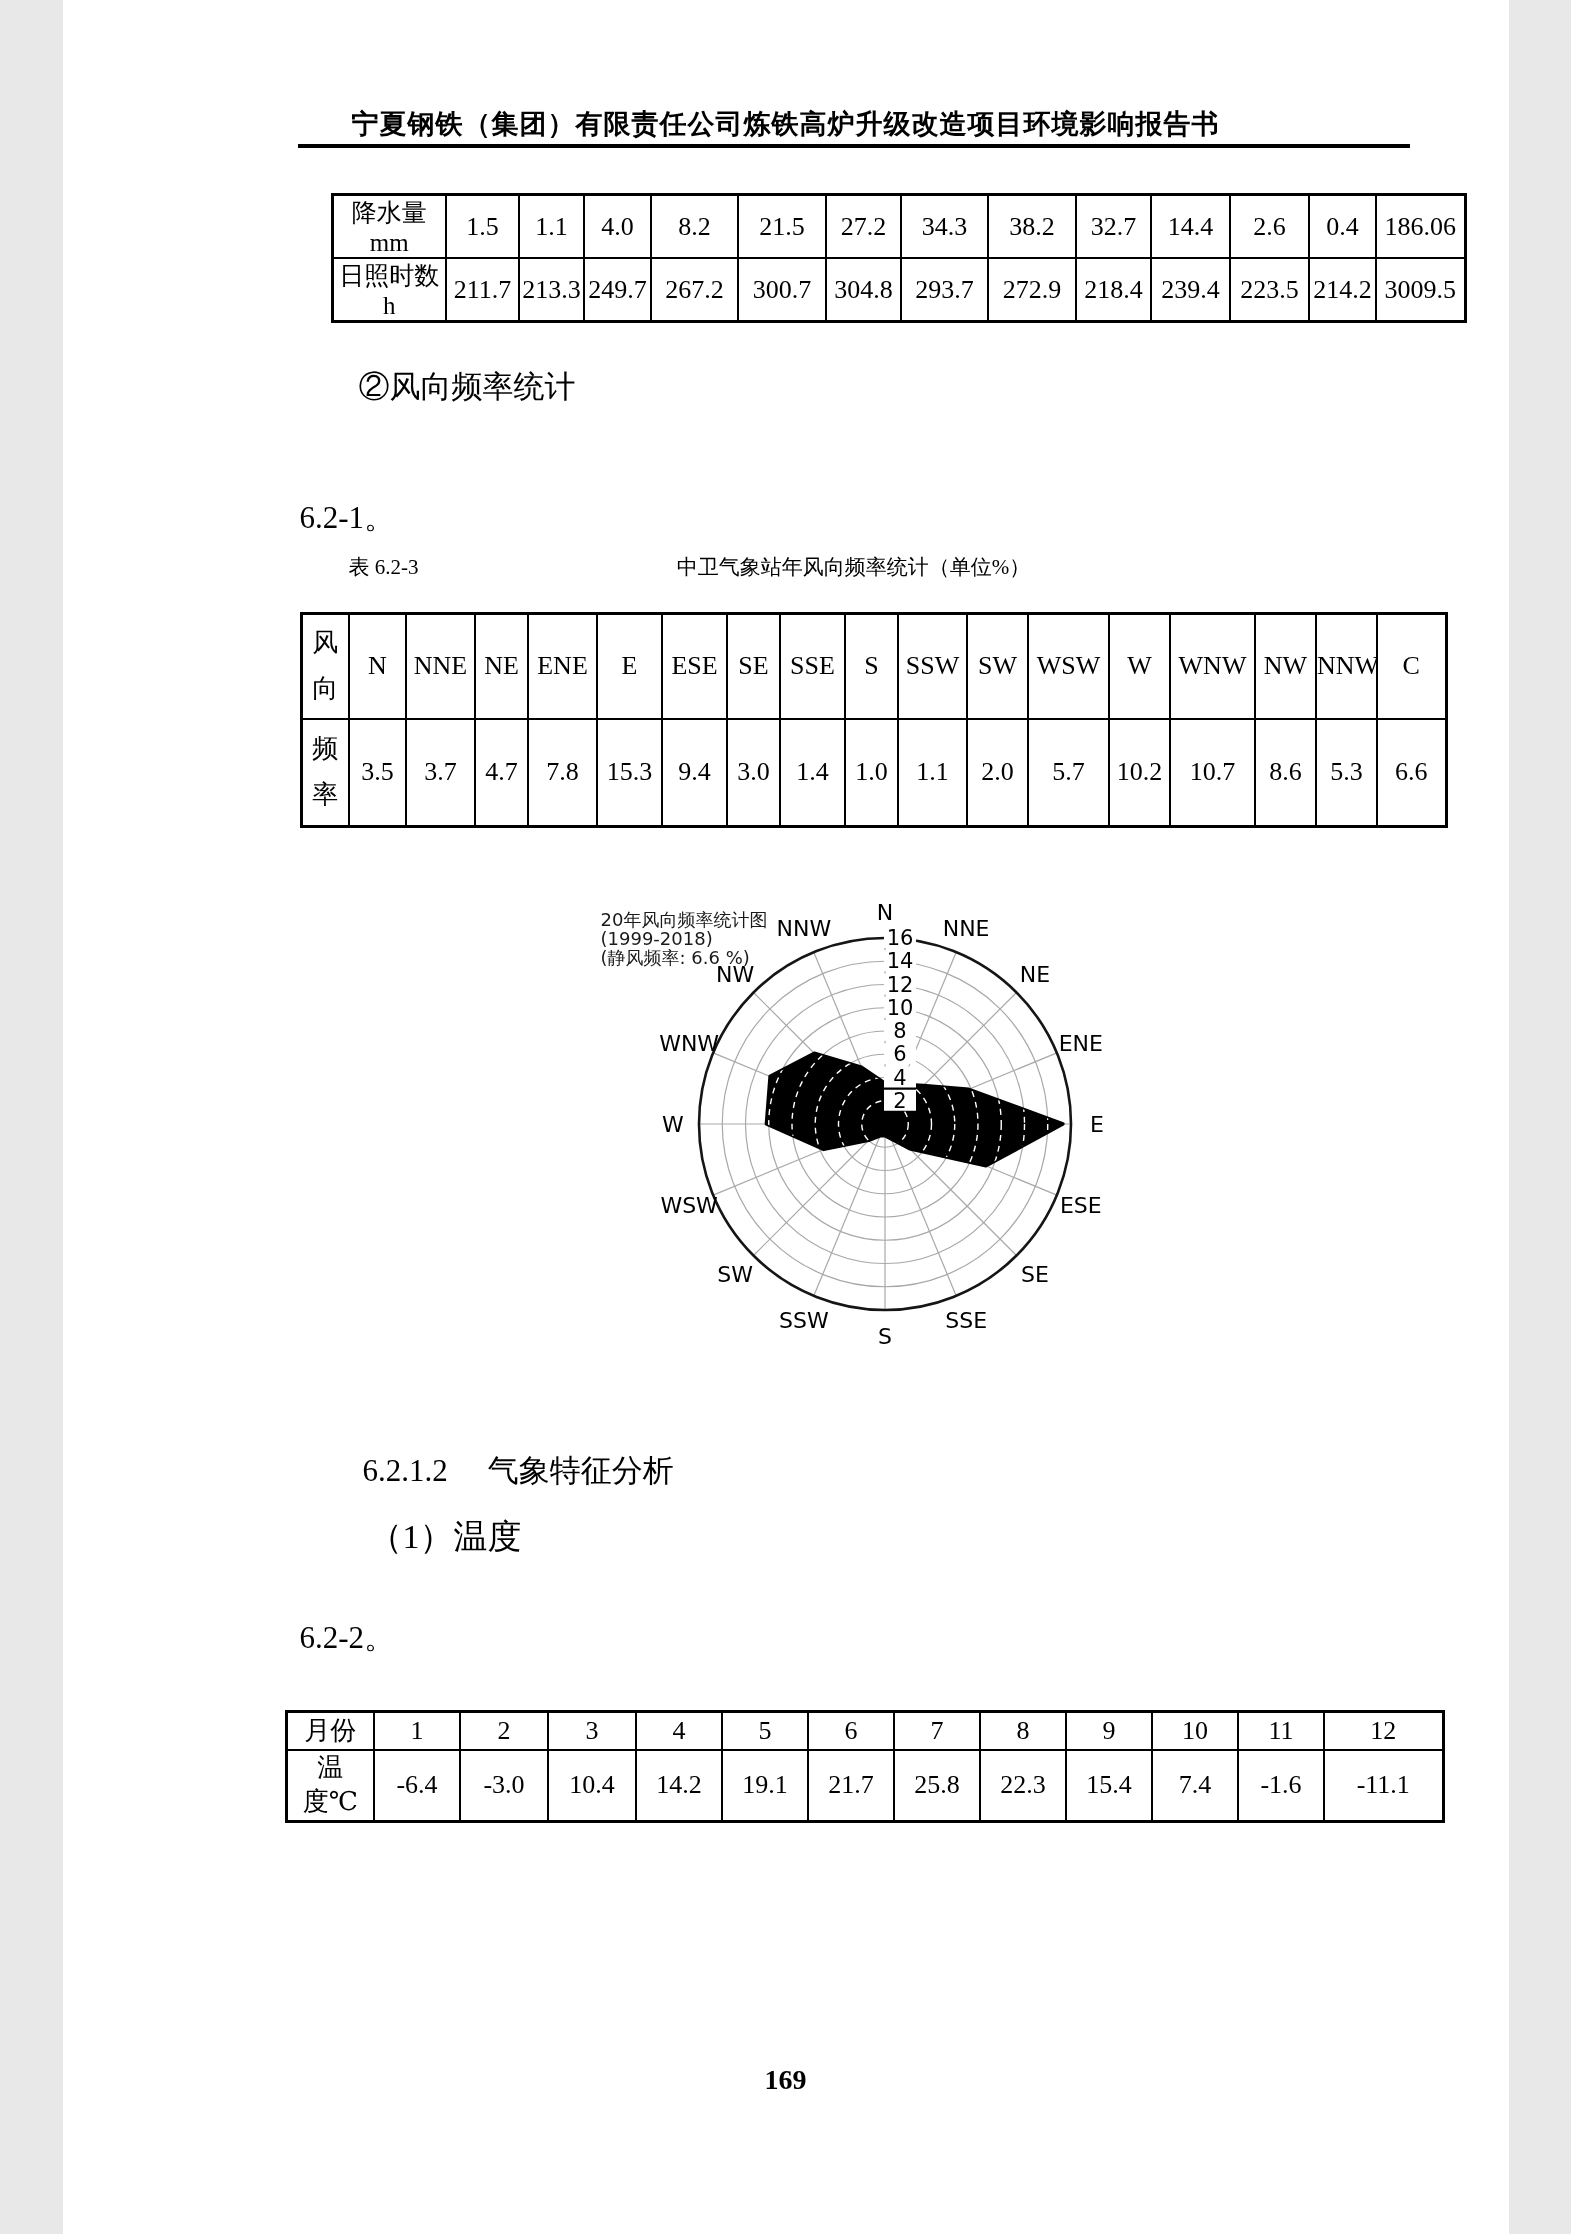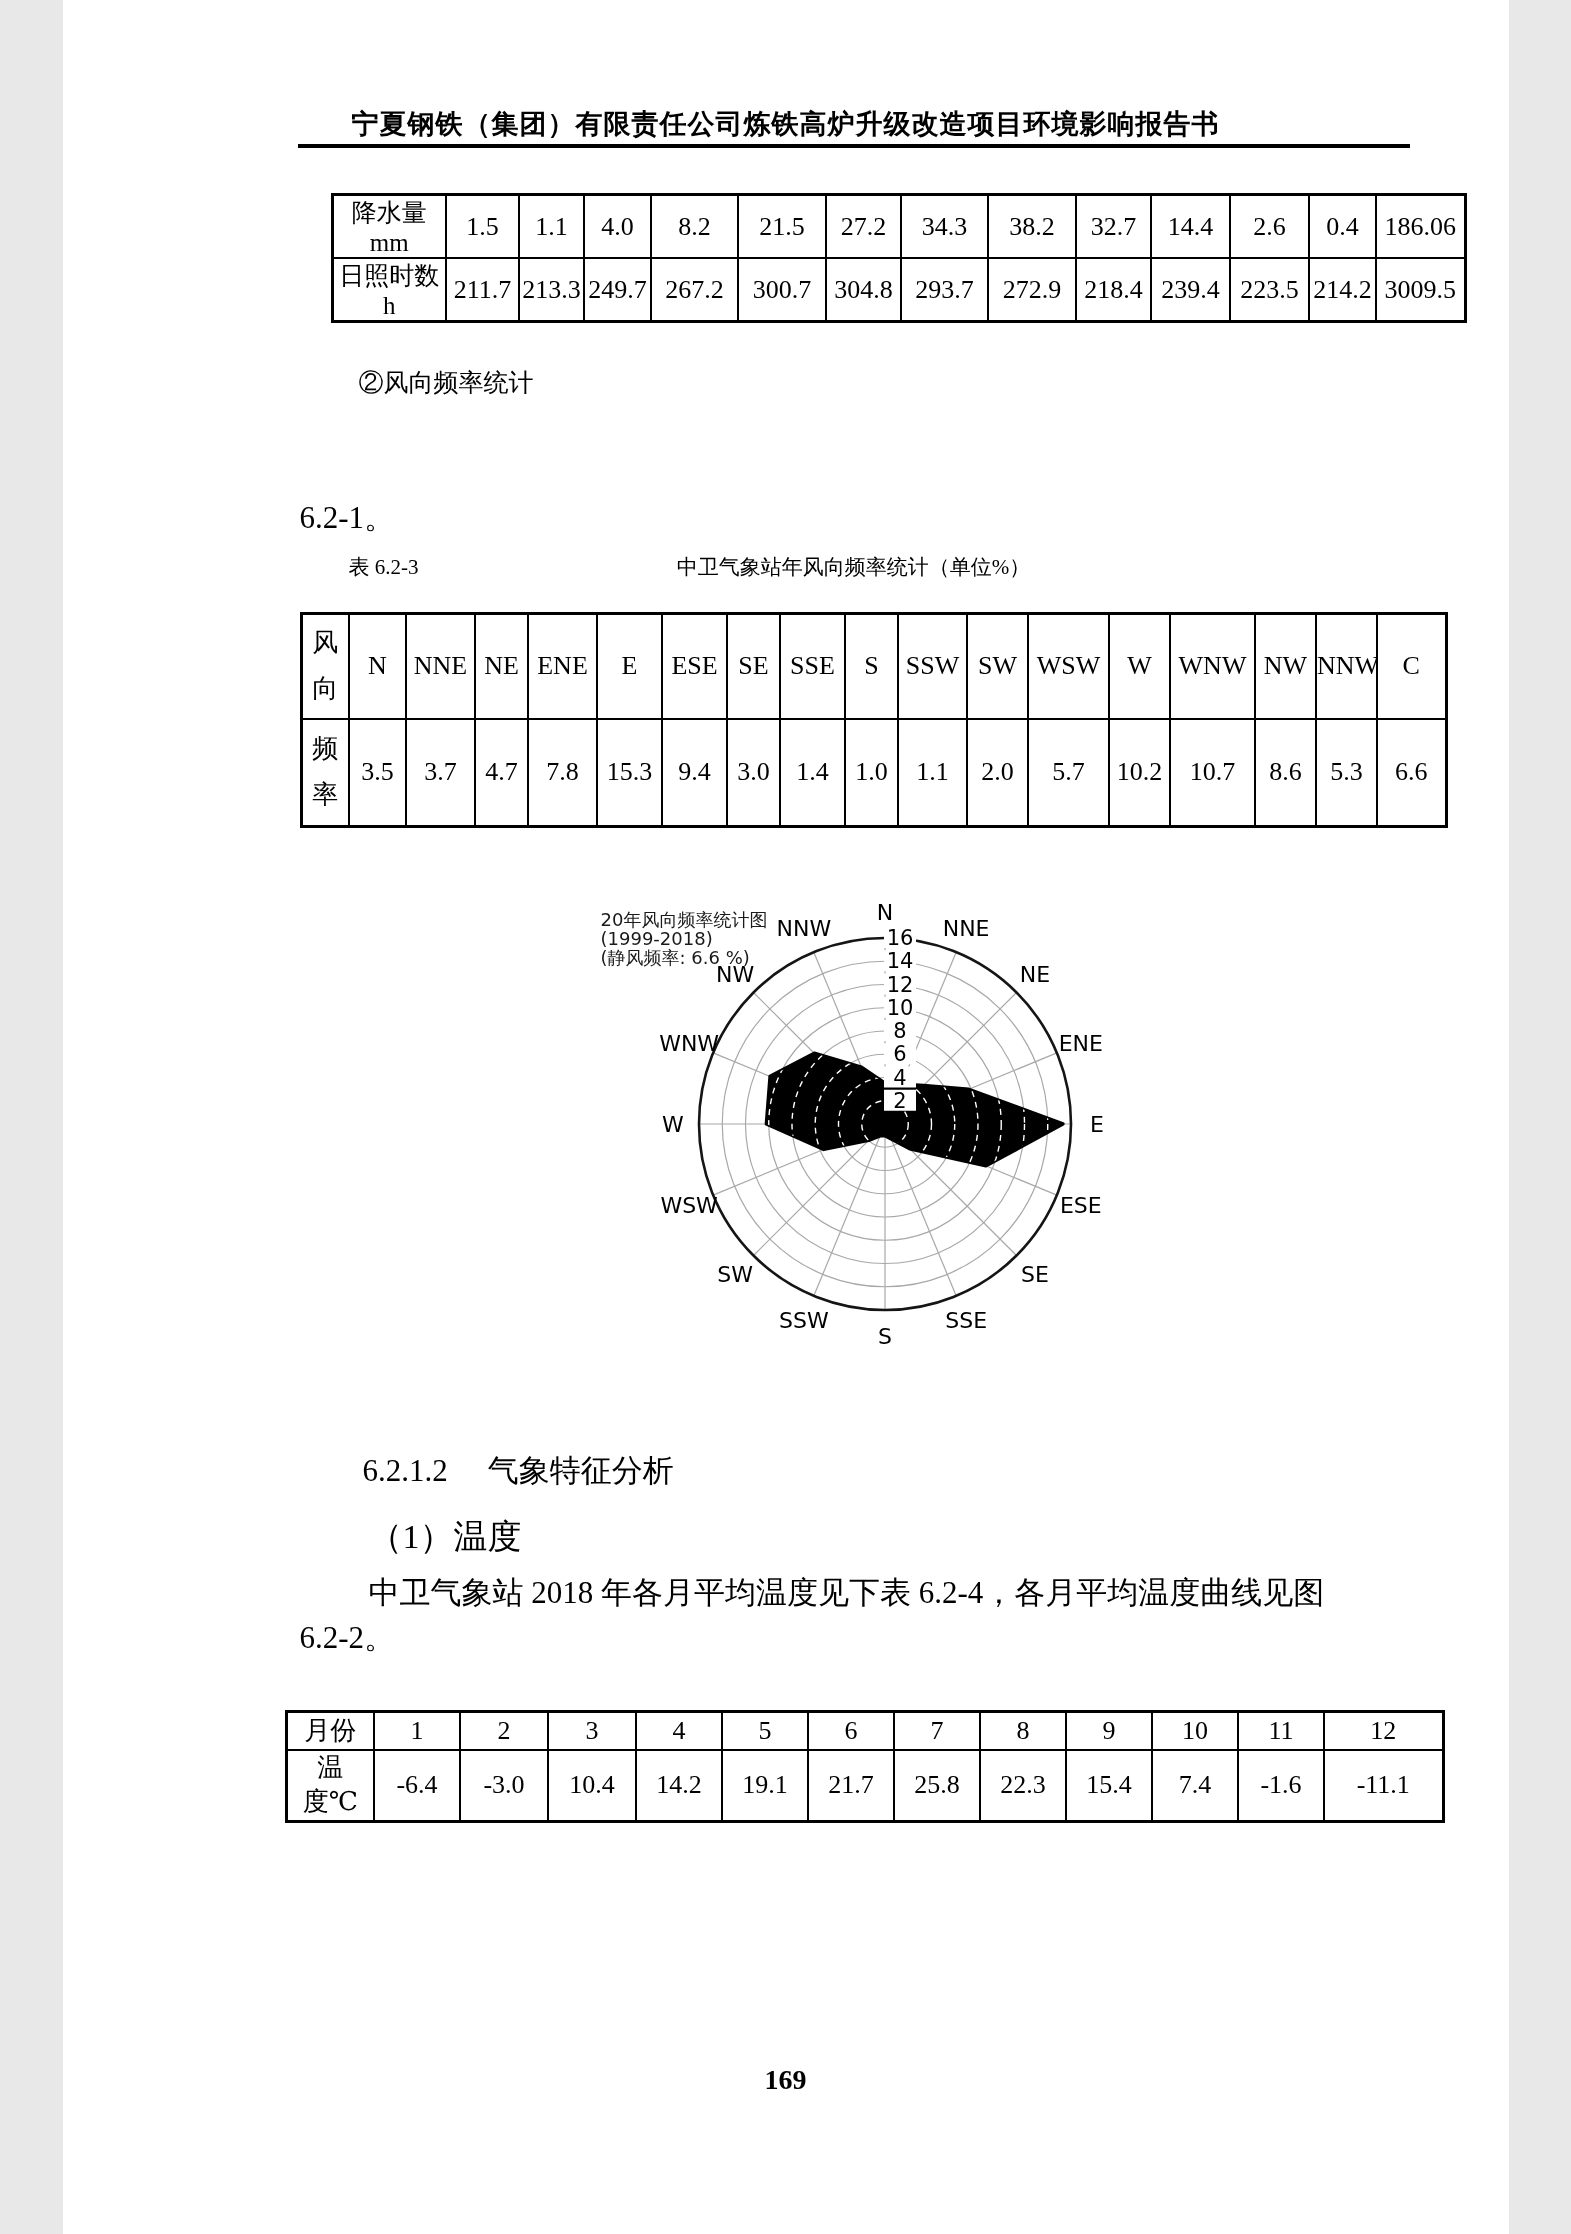--- a/index.html
+++ b/index.html
@@ -24,21 +24,21 @@
     font-weight:normal; padding:0; overflow:hidden;
   }
   table.tbl { border:3px solid #000; }
   th.left-label { text-align:left; padding-left:3px; font-size:25px; }
   th.vstack { white-space:pre-line; }
 
   .climate-wrap { left:236px; top:193px; }
   .climate-wrap table { width:1133px;margin-left:32px; }
   .climate-wrap tr { height:58px; }
 
-  .heading-2 { left:296px; top:366px; font-size:25px; }
+  .heading-2 { left:296px; top:366px; font-size:31px; }
   .para { font-size:31px; }
   .p1l1 { left:306px; top:432px; }
   .p1l2 { left:237px; top:497px; }
 
   .caption-row { left:224px; width:1134px; text-align:center; font-size:21px; }
   .cap1 { top:553px; }
   .cap2 { top:1652px; }
   .caption-label { position:absolute; left:62px; }
 
   .wind-wrap { left:237px; top:612px; }
@@ -291,21 +291,20 @@
       <div>(1999-2018)</div>
       <div>(静风频率: 6.6 %)</div>
     </div>
   </div>
 
 
   <div class="abs heading-621">
     <span class="num">6.2.1.2</span><span>气象特征分析</span>
   </div>
   <div class="abs sub-temp">（1）温度</div>
-  <div class="abs para p2l1">中卫气象站 2018 年各月平均温度见下表 6.2-4，各月平均温度曲线见图</div>
   <div class="abs para p2l2">6.2-2。</div>
 
 
   <div class="abs temp-wrap">
     <table class="tbl">
       <colgroup>
         <col style="width:88px">
           <col style="width:86px">
           <col style="width:88px">
           <col style="width:88px">

